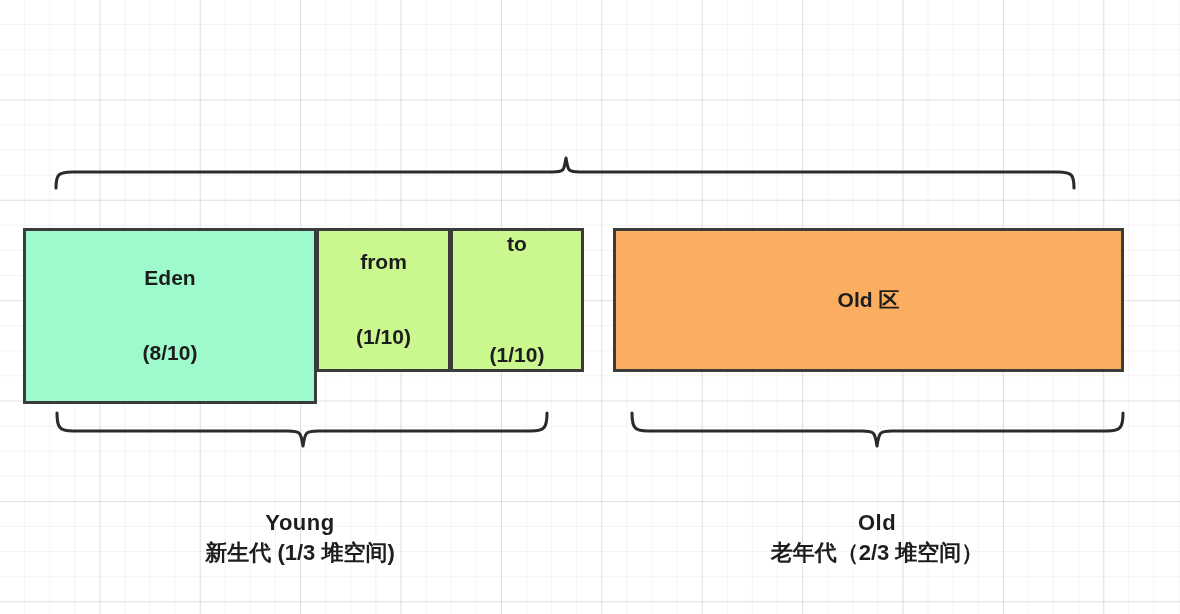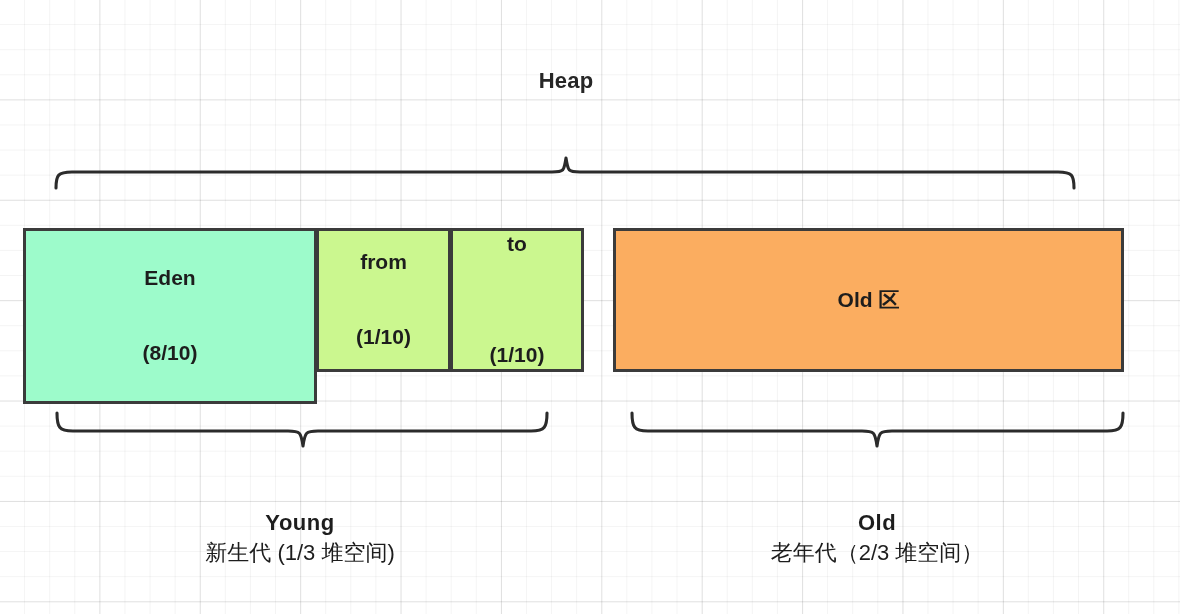--- a/index.html
+++ b/index.html
@@ -91,44 +91,41 @@
   }
   .gen-label .title {
     display: block;
     font-size: 22px;
     font-weight: bold;
     letter-spacing: 0.5px;
   }
   .gen-label .sub {
     display: block;
     font-size: 22px;
-    font-weight: normal;
+    font-weight: bold;
   }
 
   #young-label { left: 110px; top: 508px; width: 380px; }
   #old-label   { left: 660px; top: 508px; width: 434px; }
 </style>
 </head>
 <body>
 
 <div id="canvas">
 
   <svg class="brace-svg" style="left:0px; top:155px;" width="1180" height="50" viewBox="0 0 1180 50">
     <path class="brace-path" d="M 56,33
              C 56,20 58,17 72,17
              L 552,17
              C 564,17 564,16 566,3
              C 568,16 568,17 580,17
              L 1058,17
              C 1072,17 1074,20 1074,33"></path>
   </svg>
 
-  <div class="heap-label">
-    <span>Heap</span>
-  </div>
 
   <div class="mem-box" id="eden-box">
     <span class="l1">Eden</span>
     <span class="l2">(8/10)</span>
   </div>
 
   <div class="mem-box" id="from-box">
     <span class="l1">from</span>
     <span class="l2">(1/10)</span>
   </div>

